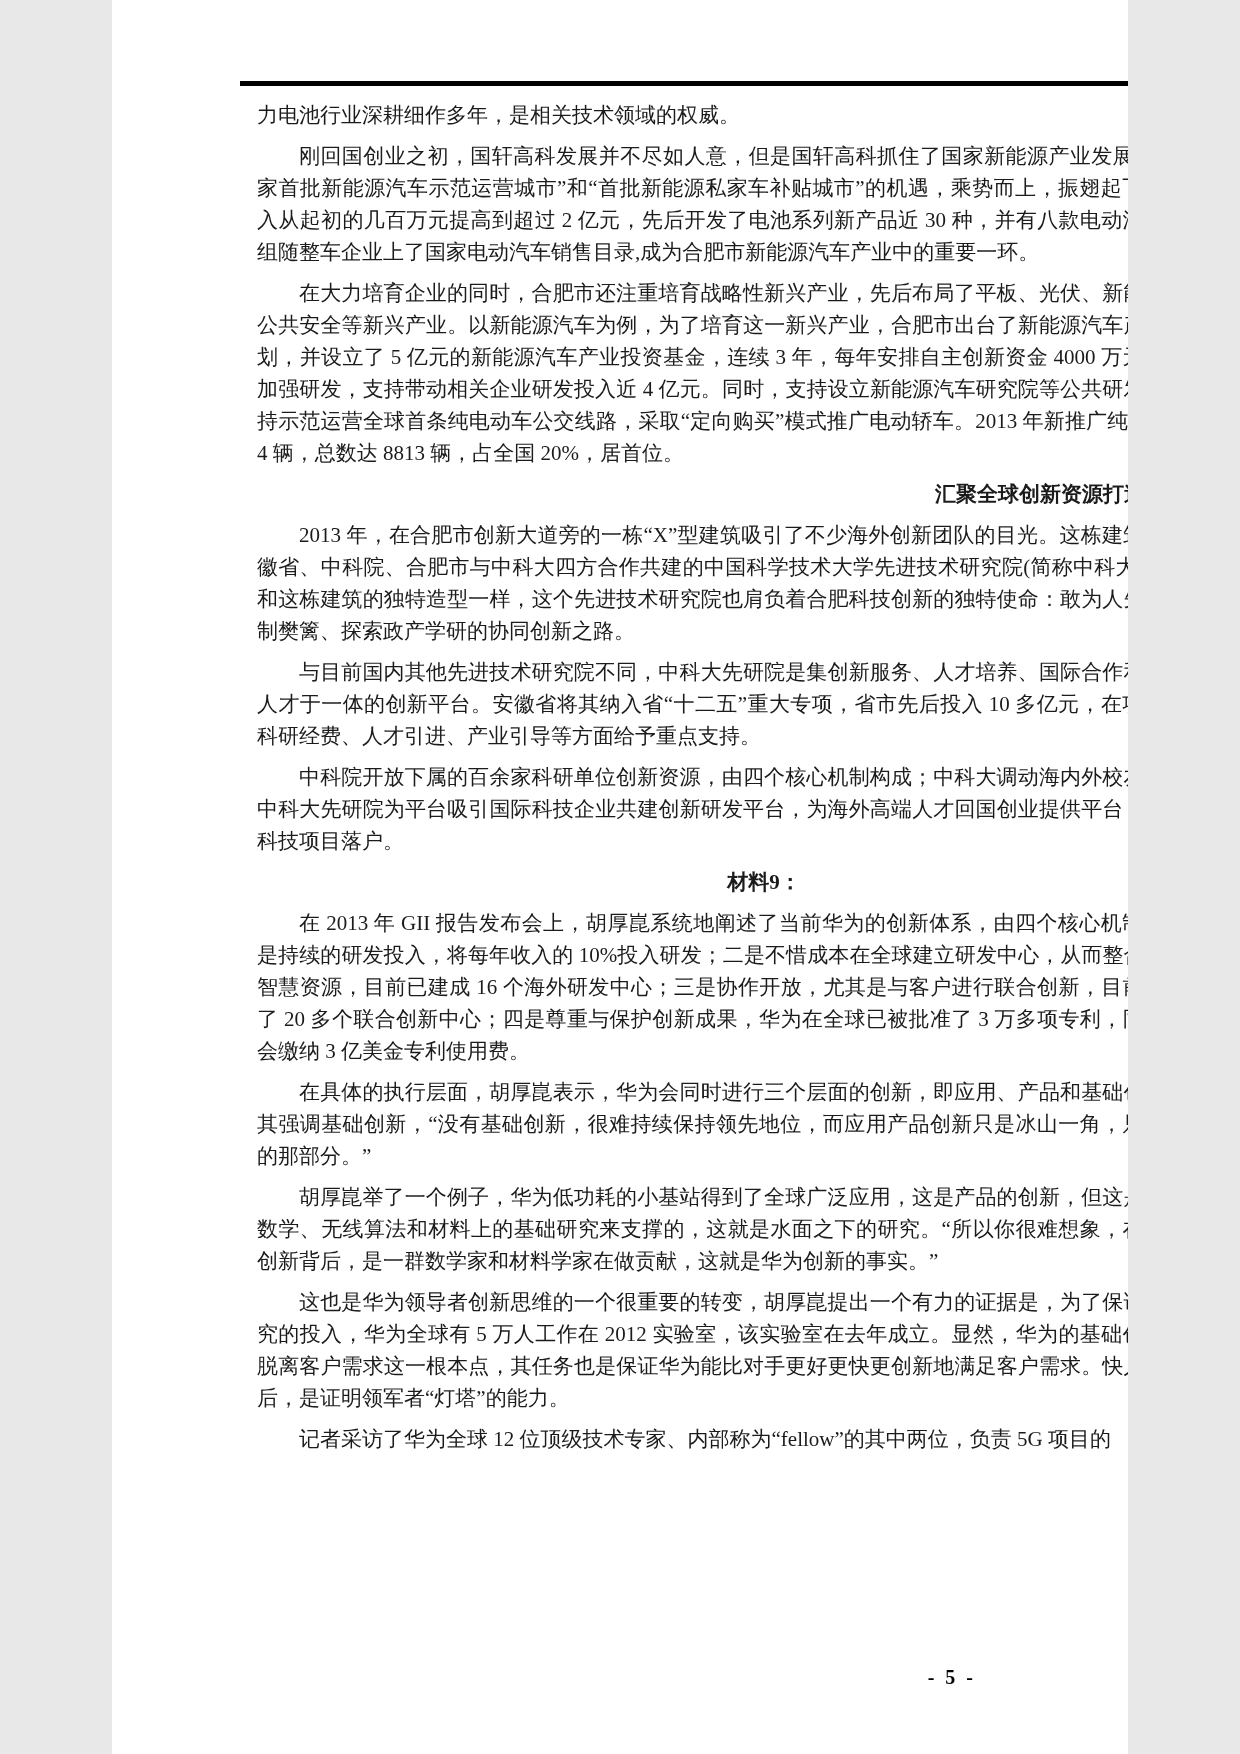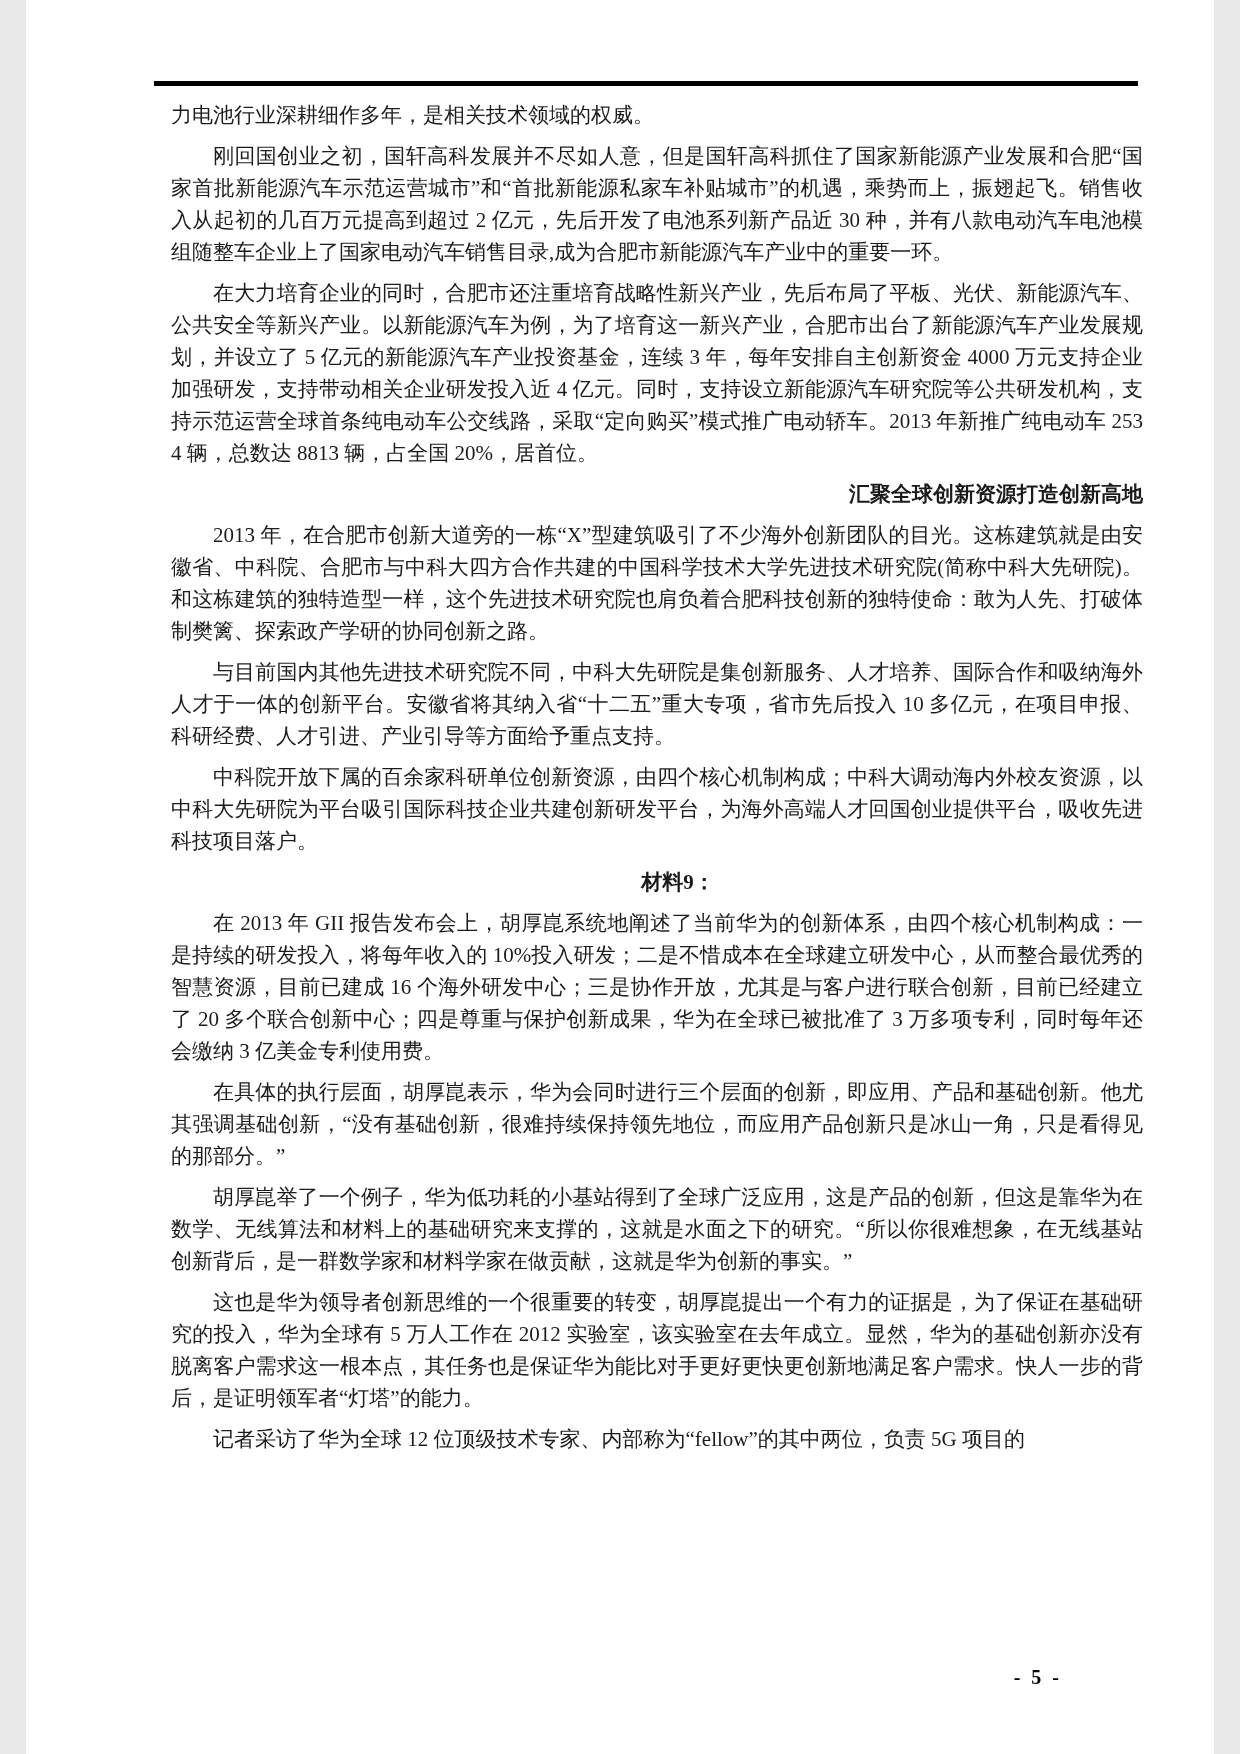--- a/index.html
+++ b/index.html
@@ -2,21 +2,21 @@
 <html><head>
 <meta charset="utf-8">
 <style>
   html, body {
     margin: 0;
     padding: 0;
     background: #e8e8e8;
   }
   .page {
     position: relative;
-    width: 1188px;
+    width: 1016px;
     height: 1754px;
     background: #ffffff;
     overflow: hidden;
     font-family: "Liberation Serif", "DejaVu Serif", serif;
     color: #1b1b1b;
     margin: 0 auto;
   }
   .top-rule {
     position: absolute;
     left: 128px;

